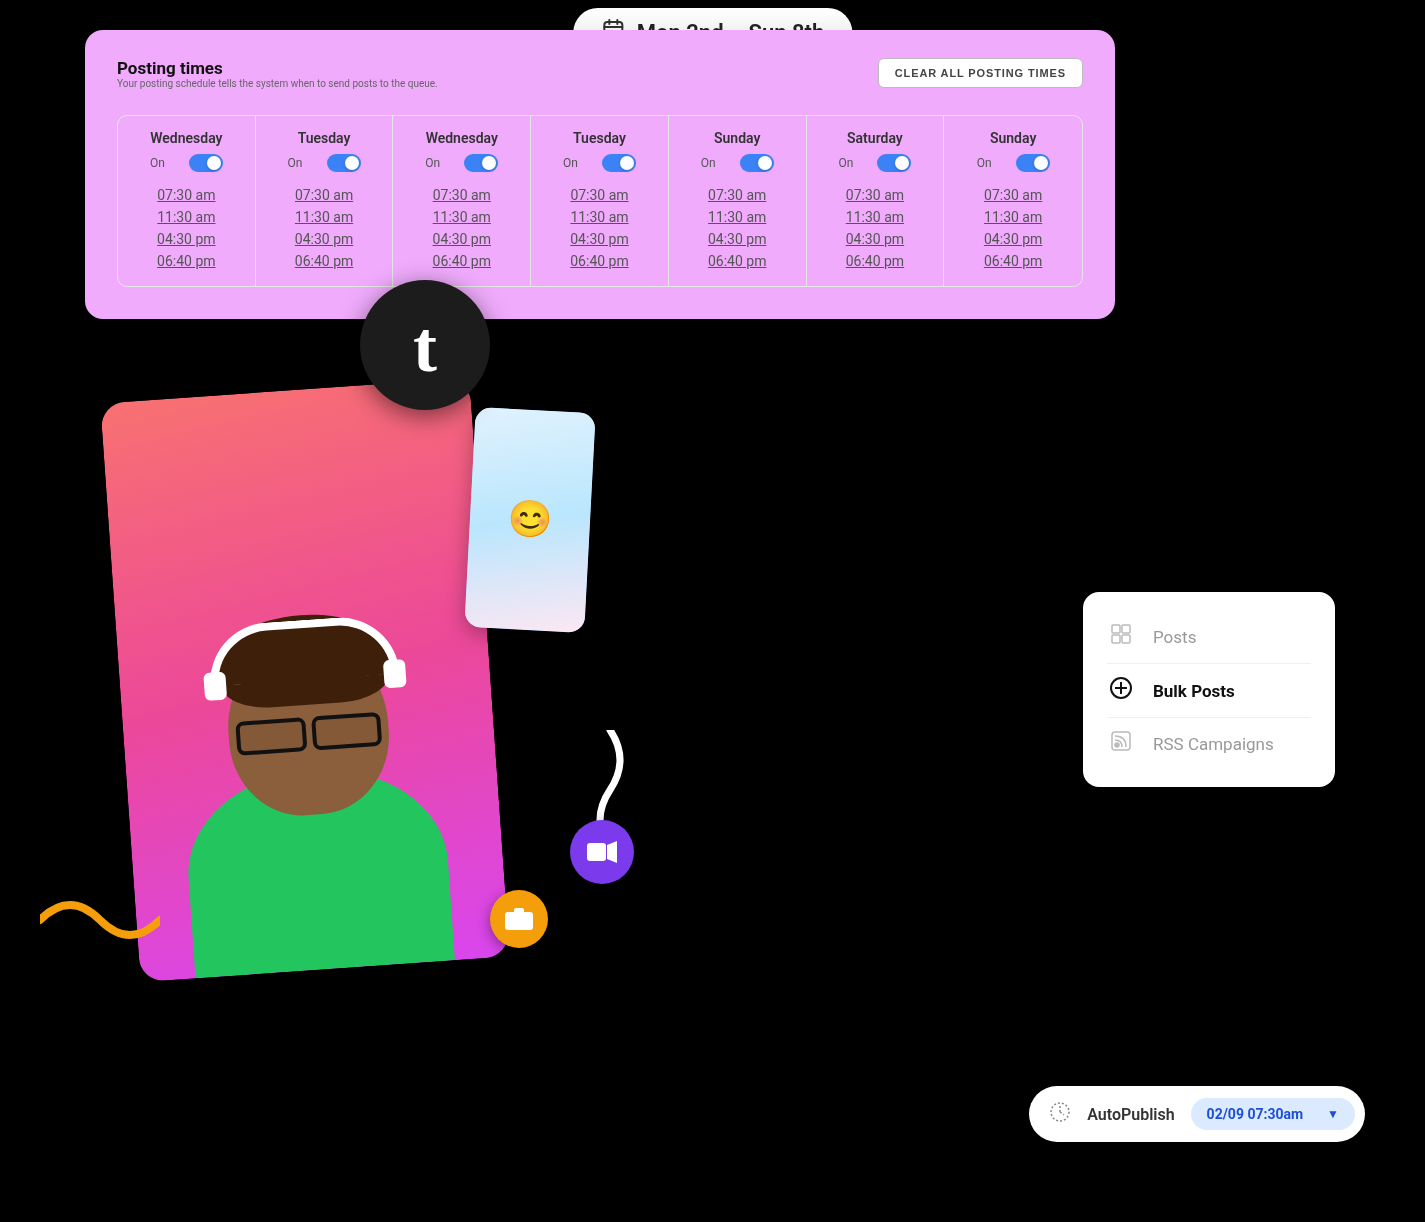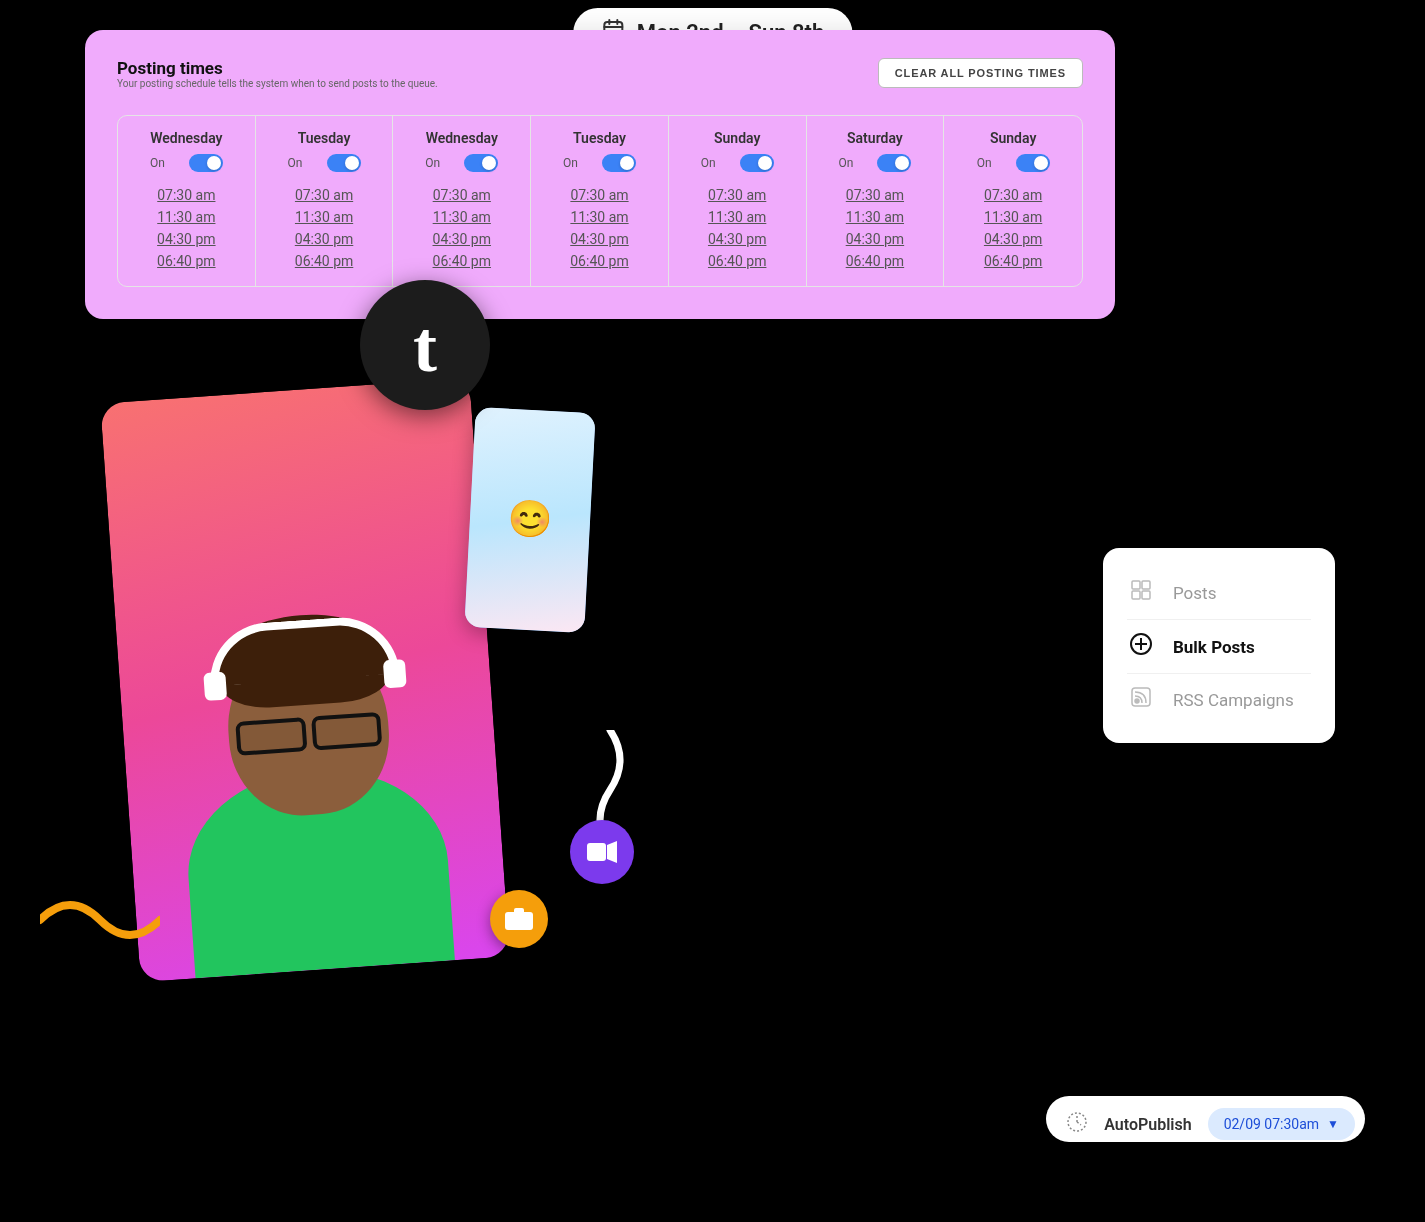--- a/index.html
+++ b/index.html
@@ -341,23 +341,23 @@
     }
     .squiggle-white {
       position: absolute;
       top: 730px;
       left: 560px;
     }
 
     
     .menu-card {
       position: absolute;
-      top: 548px;
+      top: 592px;
       right: 90px;
-      width: 232px;
+      width: 252px;
       background: #fff;
       border-radius: 16px;
       padding: 18px 24px;
       box-shadow: 0 4px 24px rgba(0,0,0,0.15);
     }
     .menu-item {
       display: flex;
       align-items: center;
       gap: 18px;
       padding: 12px 0;
@@ -380,45 +380,45 @@
       color: #111;
     }
 
     
     .autopublish-bar {
       position: absolute;
       bottom: 80px;
       right: 60px;
       background: #fff;
       border-radius: 50px;
-      padding: 12px 10px 2px 20px;
+      padding: 12px 10px 12px 20px;
       display: flex;
       align-items: center;
       gap: 16px;
       box-shadow: 0 4px 20px rgba(0,0,0,0.15);
     }
     .autopublish-icon {
       color: #888;
       font-size: 20px;
     }
     .autopublish-label {
       font-size: 16px;
       font-weight: 600;
       color: #333;
     }
     .autopublish-date {
       background: #dbeafe;
       border-radius: 50px;
       padding: 8px 16px;
       font-size: 14px;
-      font-weight: 400;
+      font-weight: 700;
       color: #1d4ed8;
       display: flex;
       align-items: center;
-      gap: 8px;
+      gap: 24px;
       cursor: pointer;
     }
     .autopublish-date .chevron {
       font-size: 12px;
     }
   </style>
 </head>
 <body>
 
 <div class="date-pill">

